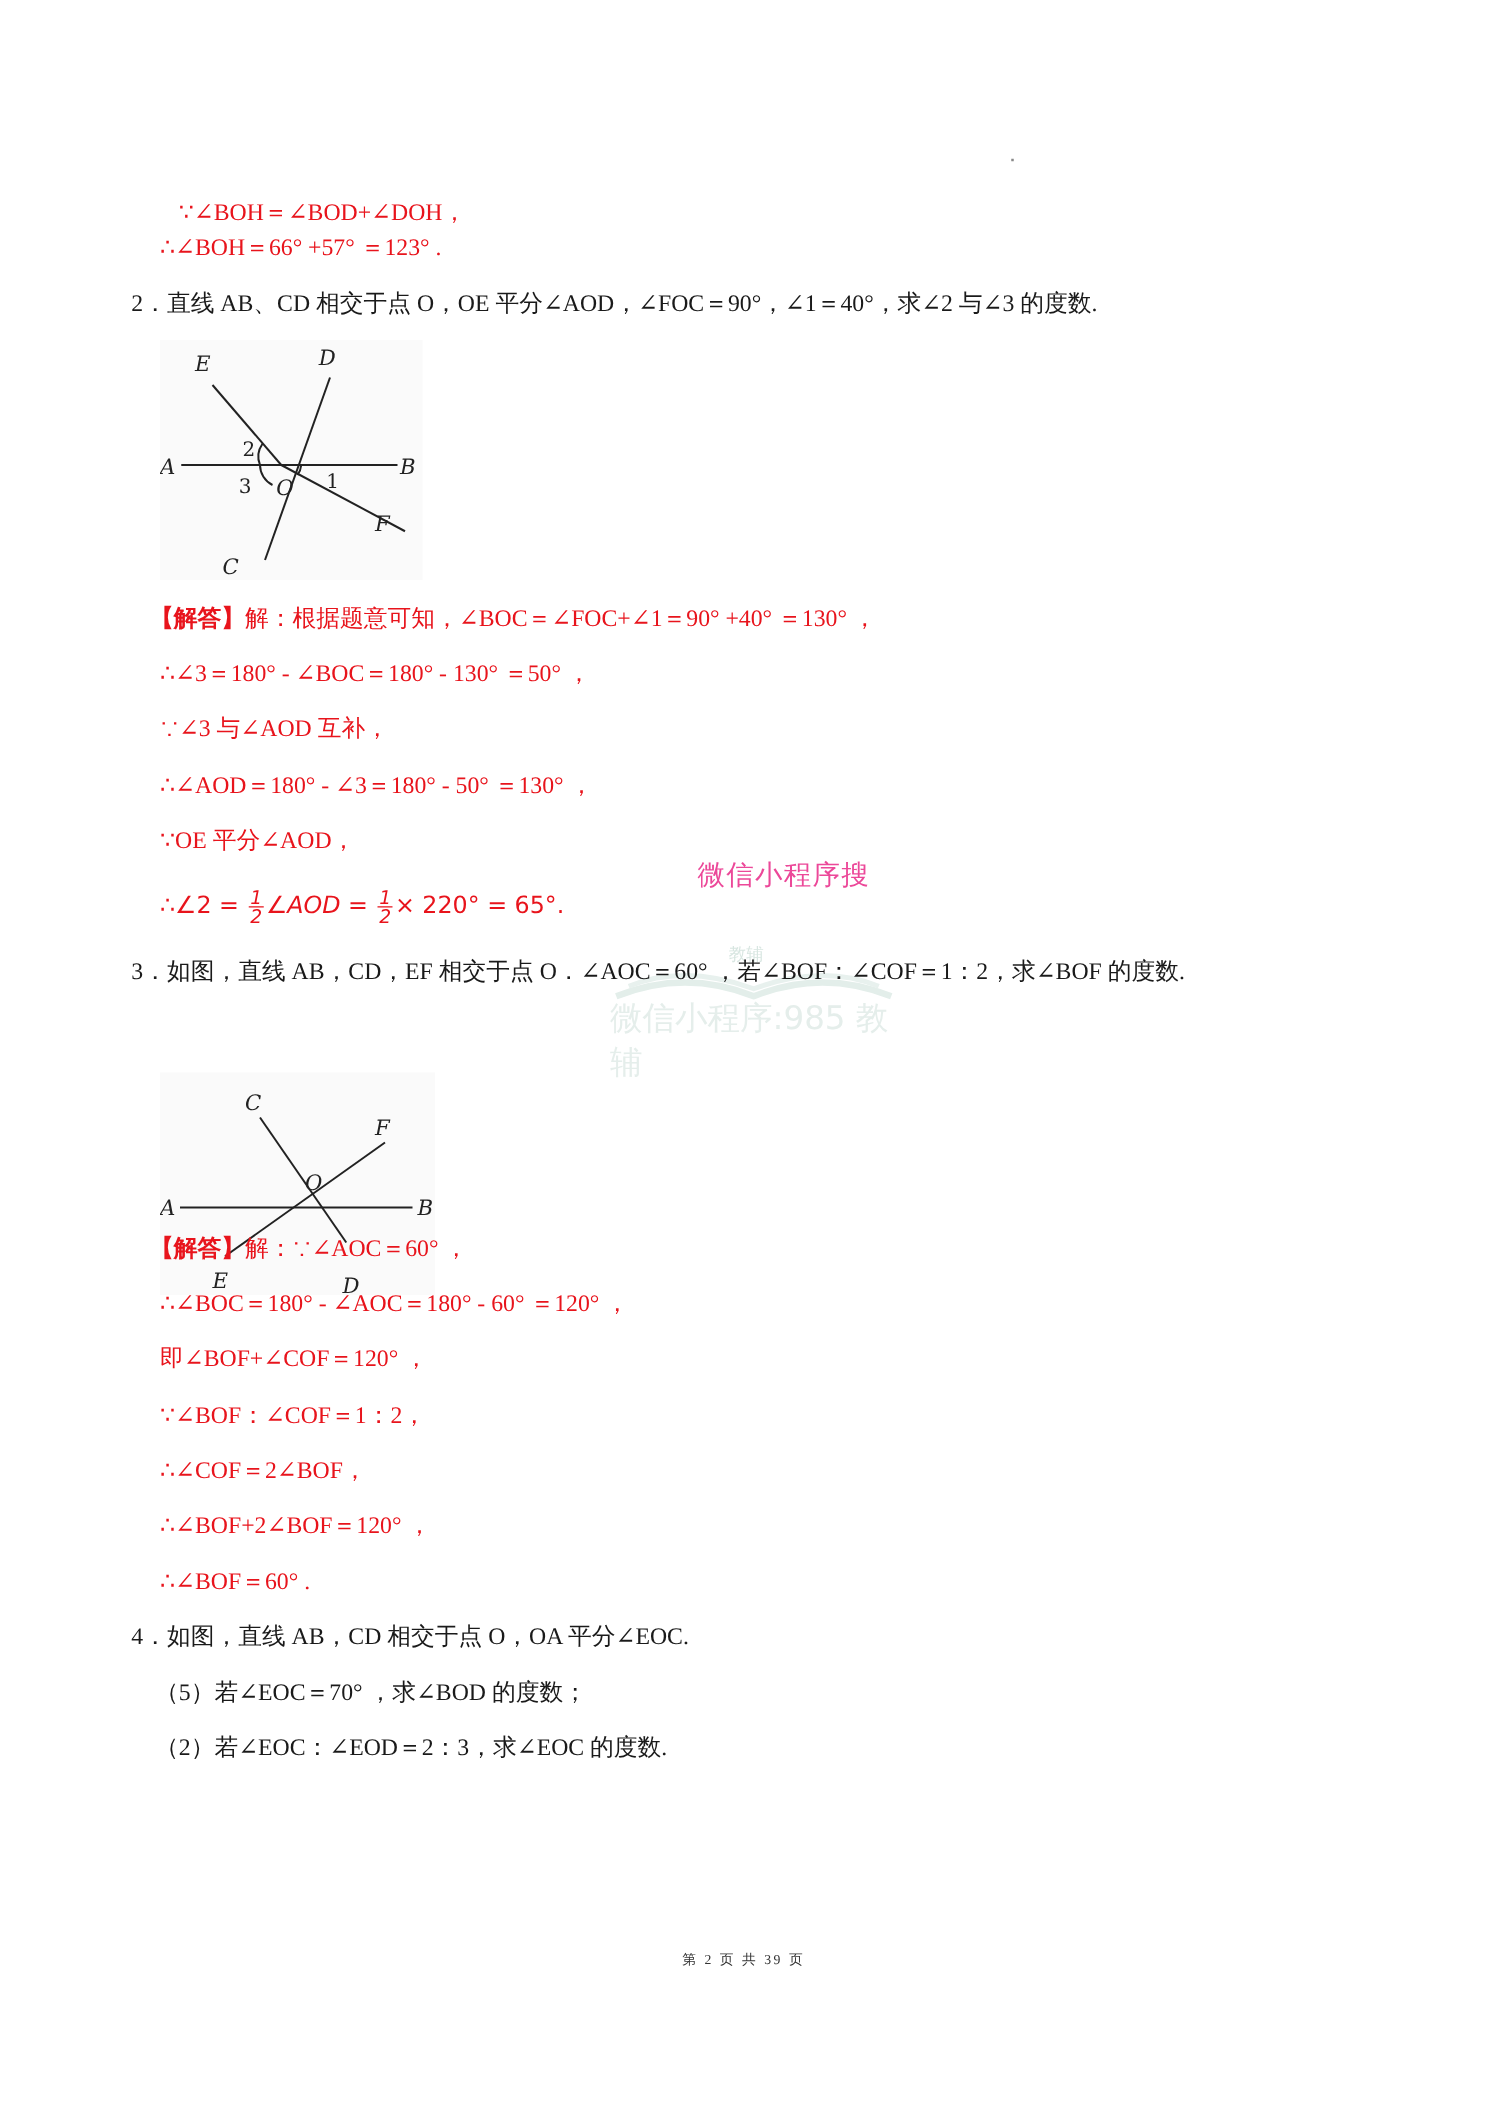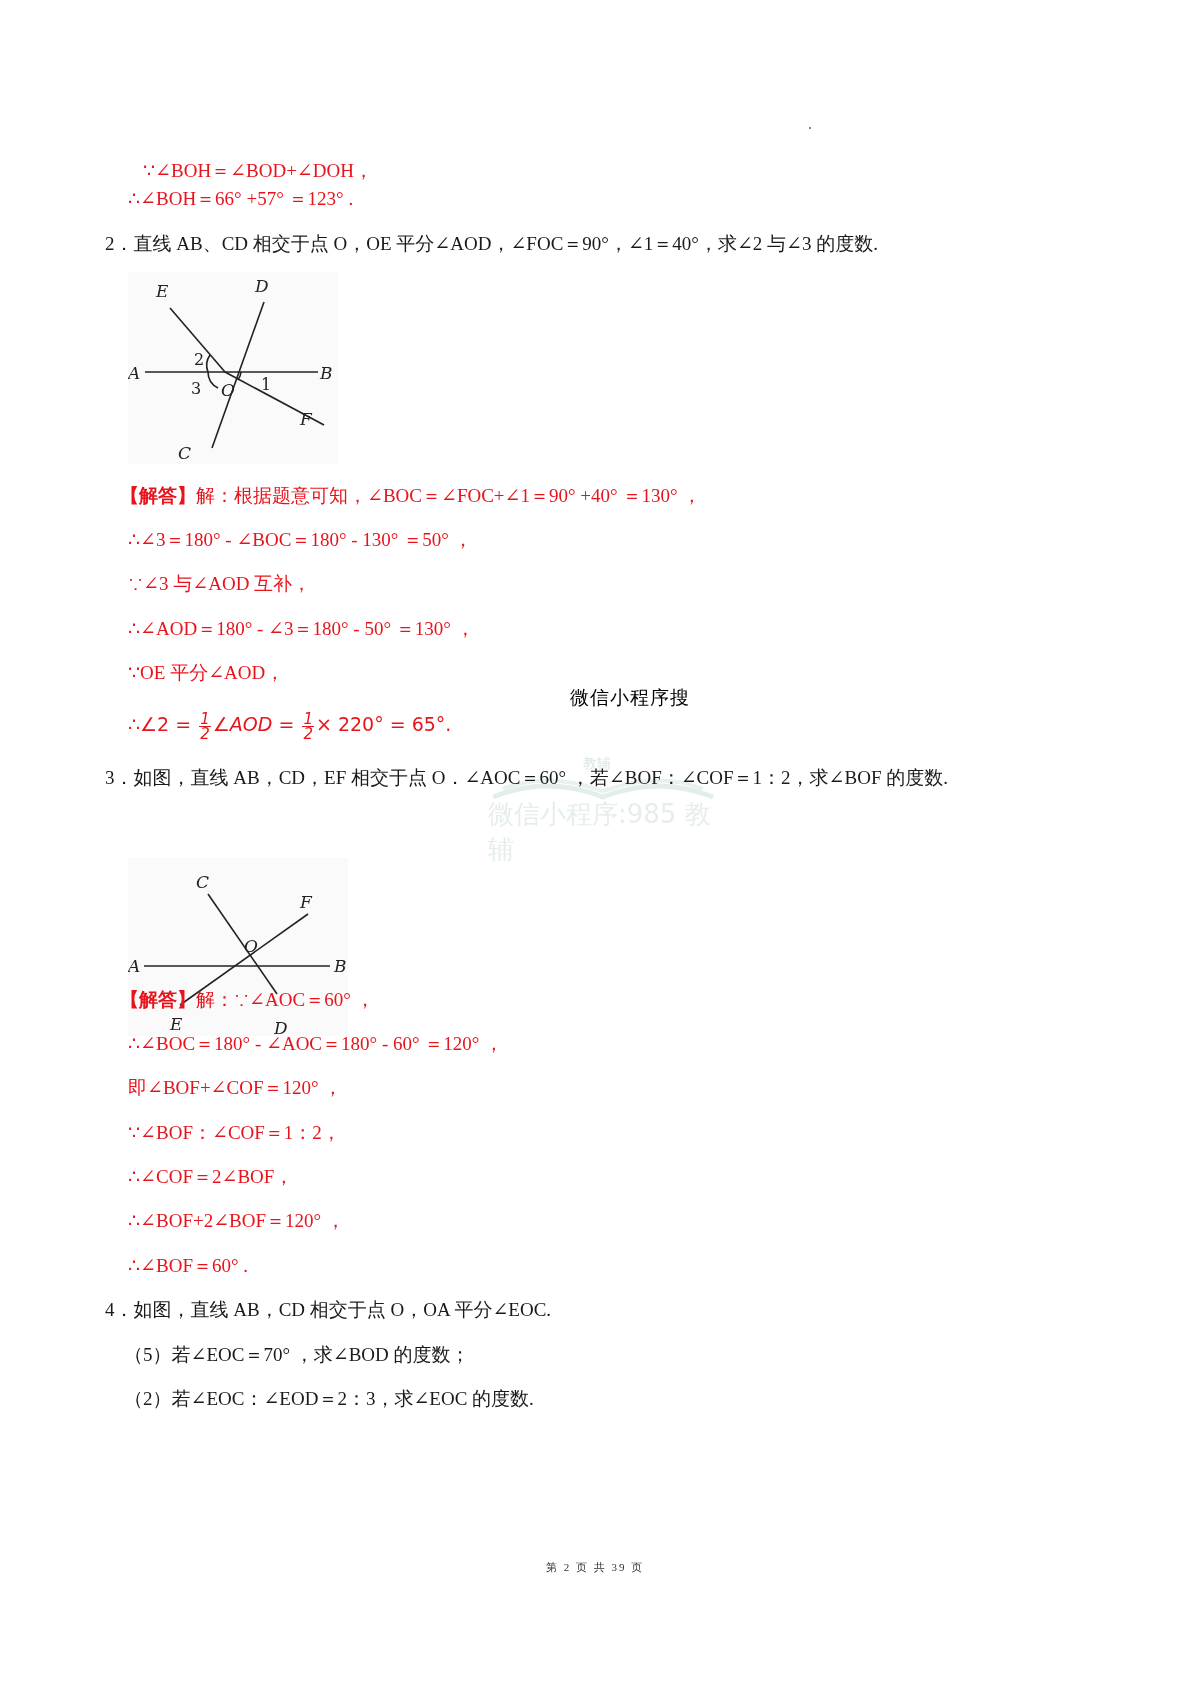--- a/index.html
+++ b/index.html
@@ -8,21 +8,21 @@
   .line { position: absolute; left: 0; white-space: nowrap; font-size: 19px; line-height: 26px; }
   .red { color: #e8141c; }
   .black { color: #1a1a1a; }
   .bracket { color: #e8141c; font-weight: bold; }
   .frac { display: inline-block; vertical-align: middle; text-align: center; font-size: 15px; line-height: 14px; margin: 0 2px; font-family: "DejaVu Sans", sans-serif; font-style: italic; }
   .frac .num { display: block; border-bottom: 1.5px solid #e8141c; padding: 0 1px; }
   .frac .den { display: block; }
   .sans-red { font-family: "DejaVu Sans", sans-serif; color: #e8141c; font-size: 19px; }
   .figure { position: absolute; background: #fafafa; }
   .watermark { position: absolute; left: 488px; top: 685px; width: 230px; height: 150px; pointer-events: none; }
-  .wm-top { position: absolute; left: 82px; top: 0; font-size: 19px; color: #000000; font-family: "DejaVu Sans", sans-serif; letter-spacing: 1px; }
+  .wm-top { position: absolute; left: 70px; top: 0; font-size: 22px; color: #ec4899; font-family: "DejaVu Sans", sans-serif; letter-spacing: 1px; }
   .wm-num { position: absolute; left: 35px; top: 14px; font-size: 58px; color: #e3eeea; font-weight: bold; font-style: italic; font-family: "DejaVu Serif", serif; letter-spacing: 6px; }
   .wm-sub { position: absolute; left: 95px; top: 70px; font-size: 14px; color: #d8e6e1; font-family: "DejaVu Sans", sans-serif; }
   .wm-bottom { position: absolute; left: 0; top: 112px; font-size: 26px; color: #e5eeeb; font-family: "DejaVu Sans", sans-serif; }
   .footer { position: absolute; top: 1560px; left: 0; width: 1190px; text-align: center; font-size: 11px; color: #333; letter-spacing: 2px; }
   .dot { position: absolute; left: 809px; top: 127px; width: 2px; height: 2px; background: #888; }
 </style>
 </head>
 <body>
 
 <div class="dot"></div>

